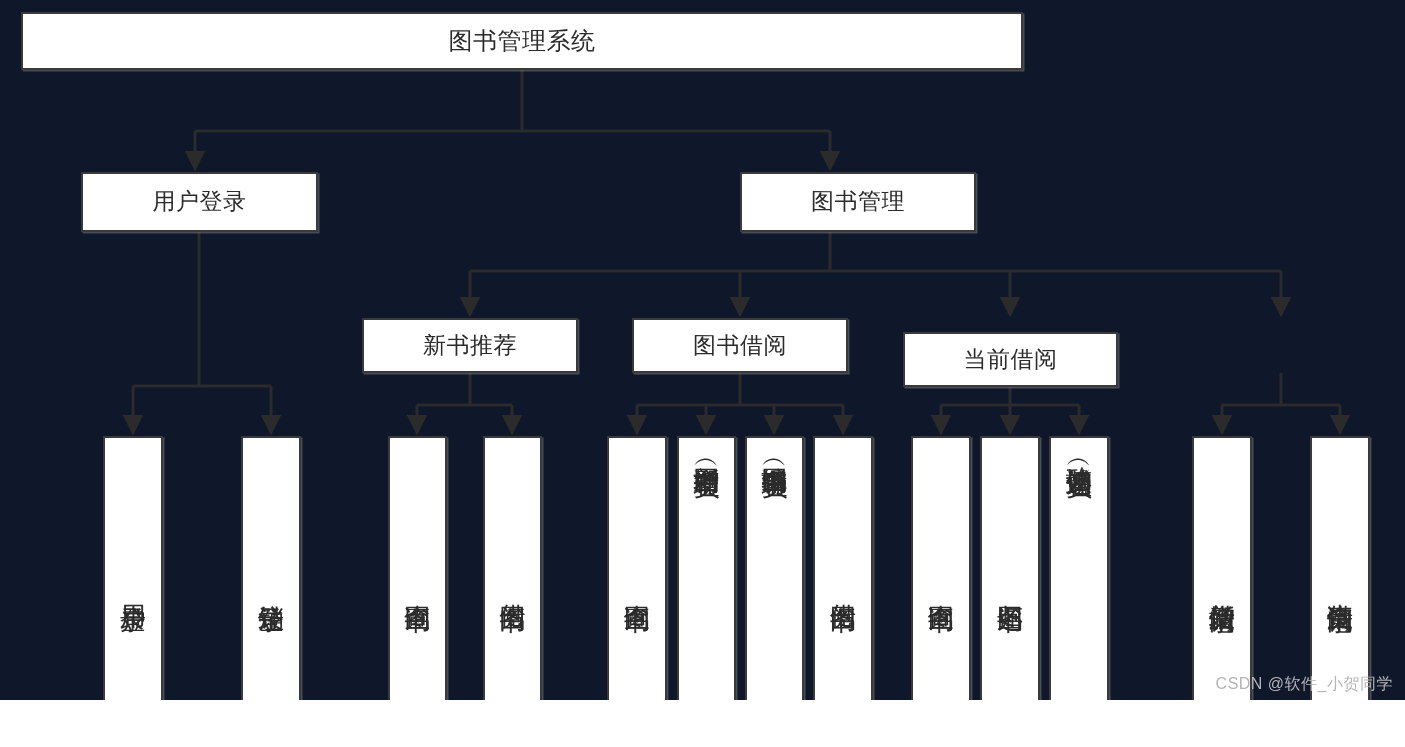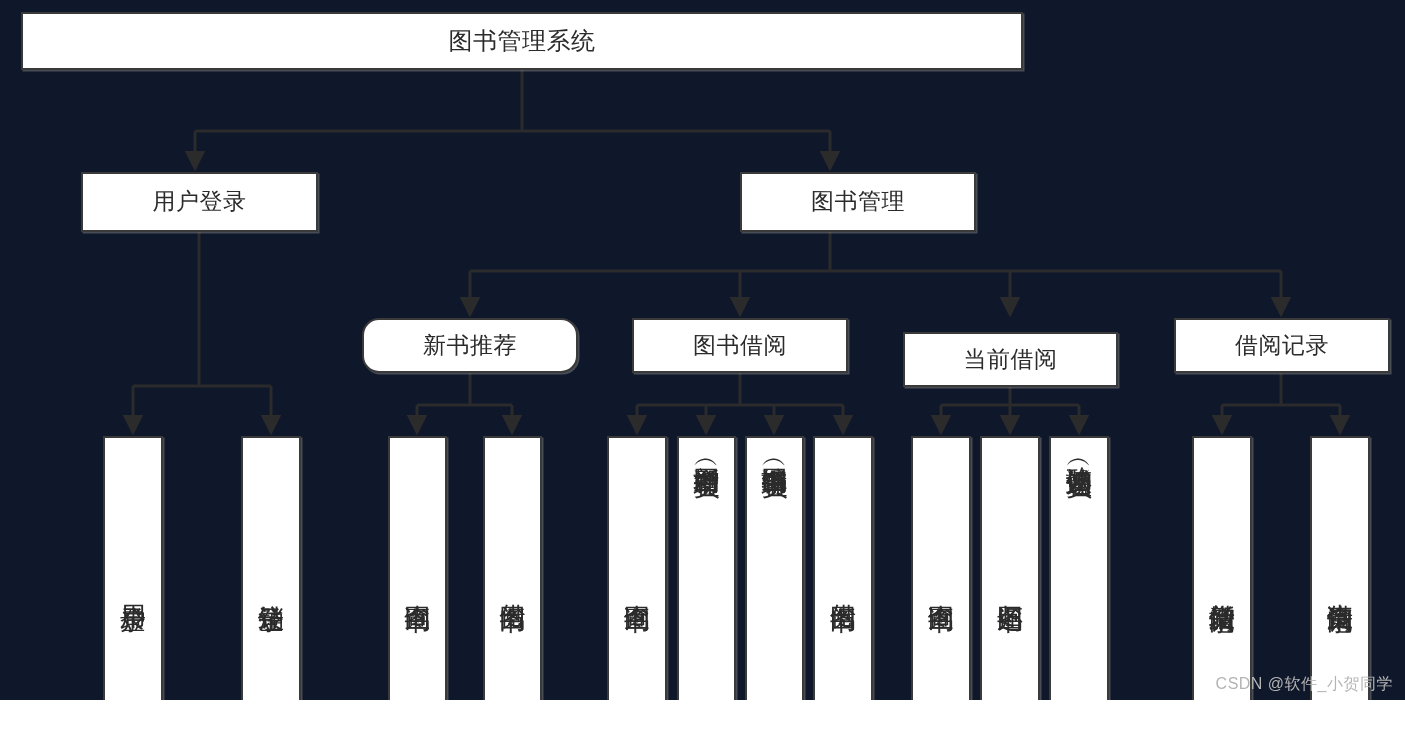--- a/index.html
+++ b/index.html
@@ -135,35 +135,32 @@
   </div>
 
   <div class="node h" style="left:81px; top:172px; width:237px; height:60px;">
     <span class="label">用户登录</span>
   </div>
 
   <div class="node h" style="left:696px; top:172px; width:236px; height:60px;margin-left:44px;">
     <span class="label">图书管理</span>
   </div>
 
-  <div class="node h" style="left:362px; top:318px; width:216px; height:55px;border-radius:17px;">
+  <div class="node h" style="left:362px; top:318px; width:216px; height:55px;">
     <span class="label">新书推荐</span>
   </div>
 
   <div class="node h" style="left:632px; top:318px; width:216px; height:55px;justify-content:center;">
     <span class="label">图书借阅</span>
   </div>
 
   <div class="node h" style="left:903px; top:332px; width:215px; height:55px;">
     <span class="label">当前借阅</span>
   </div>
 
-  <div class="node h" style="left:1174px; top:318px; width:216px; height:55px;">
-    <span class="label">借阅记录</span>
-  </div>
 
   <div class="node v mid" style="left:103px; top:436px; width:60px; height:299px;">
     <span class="label">用户登录</span>
   </div>
 
   <div class="node v mid" style="left:241px; top:436px; width:60px; height:299px;">
     <span class="label">注销登录</span>
   </div>
 
   <div class="node v mid" style="left:388px; top:436px; width:59px; height:299px;">

